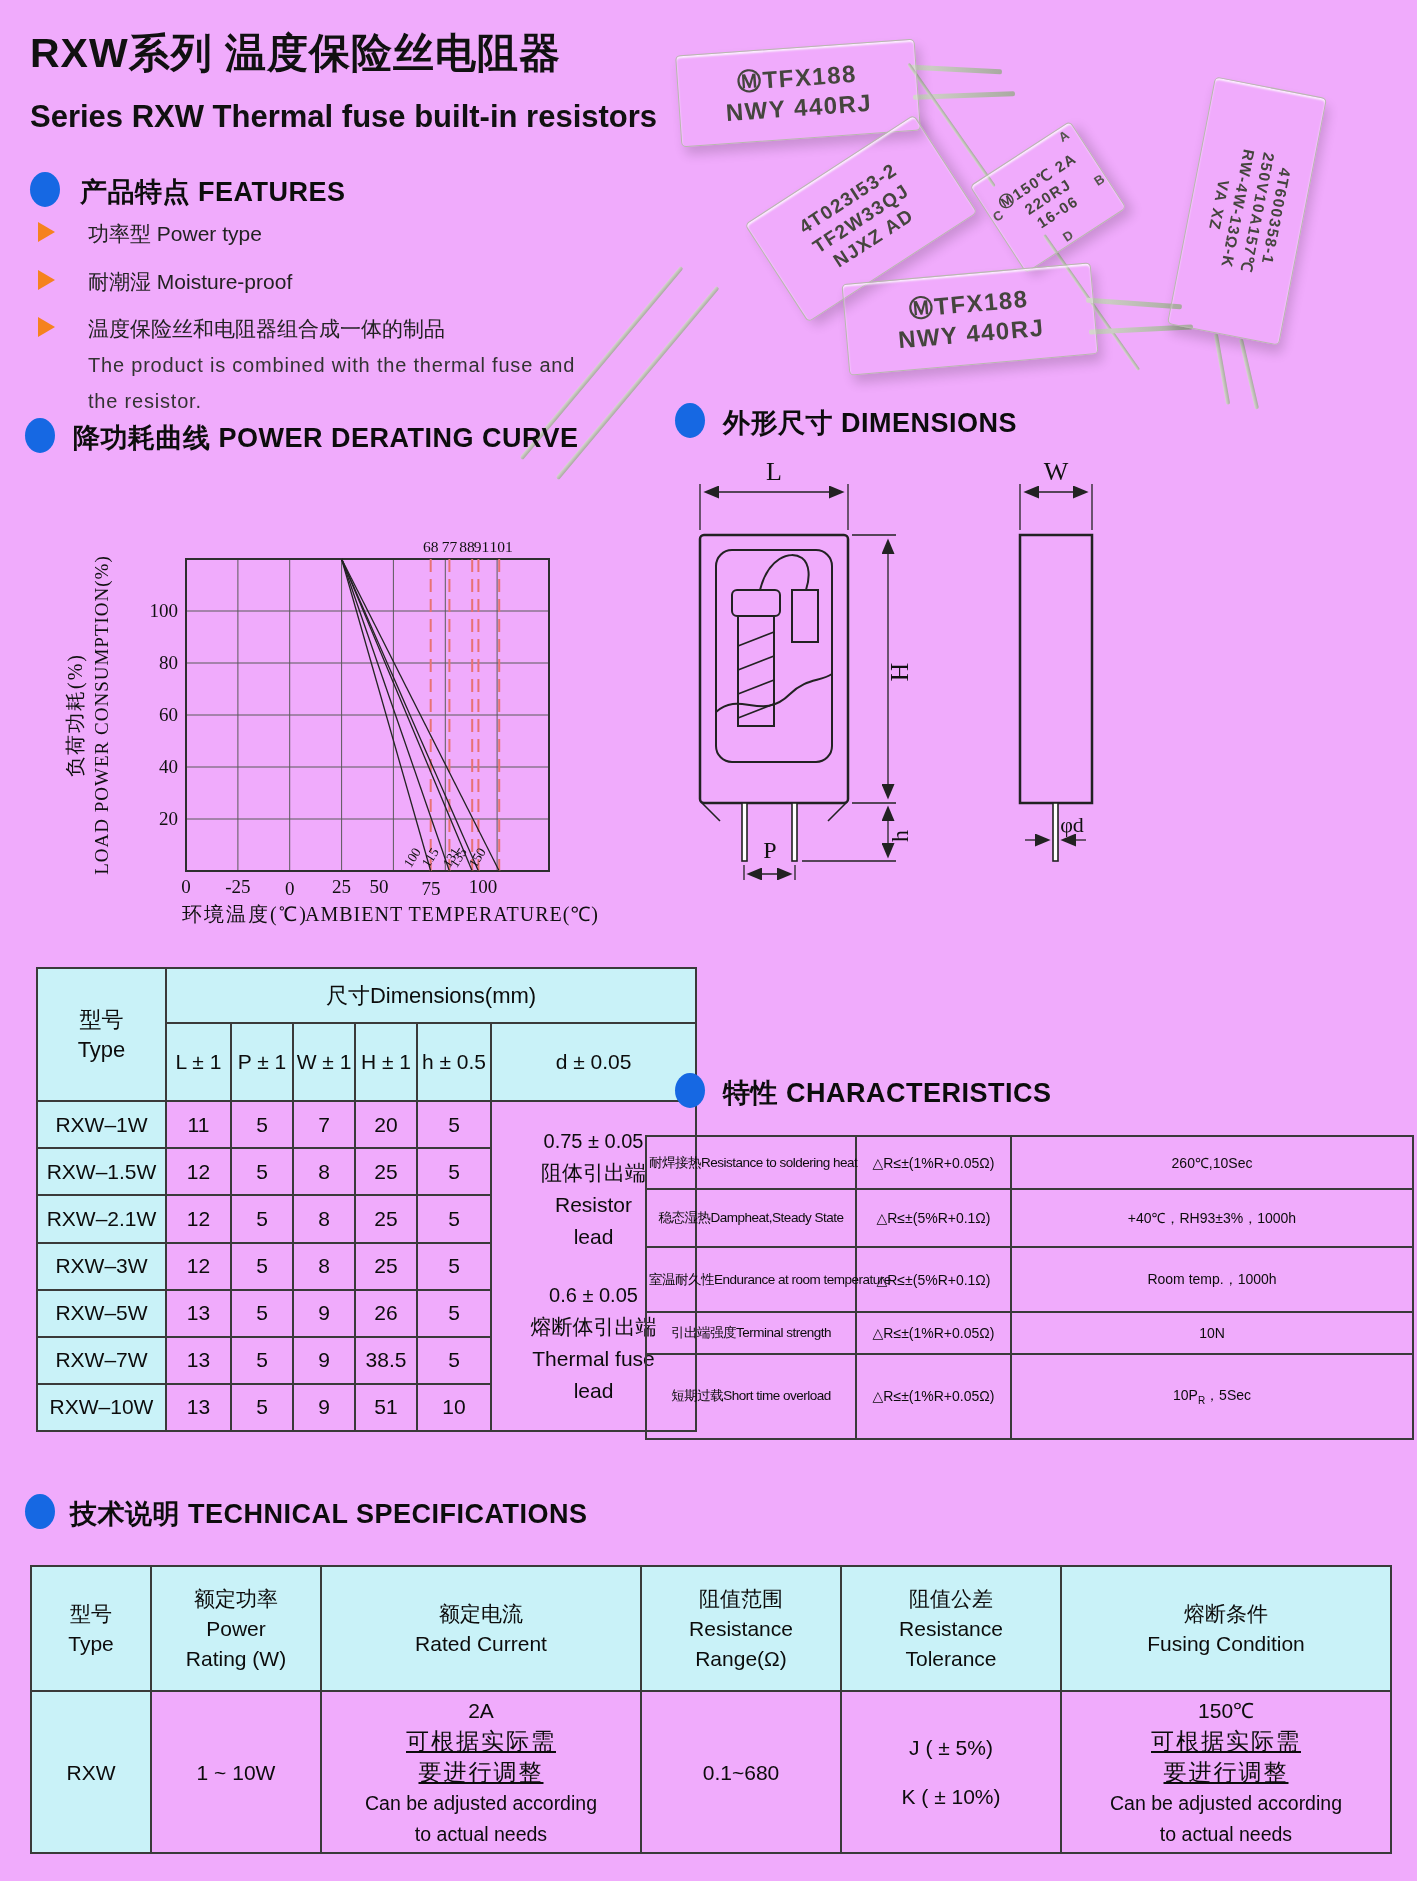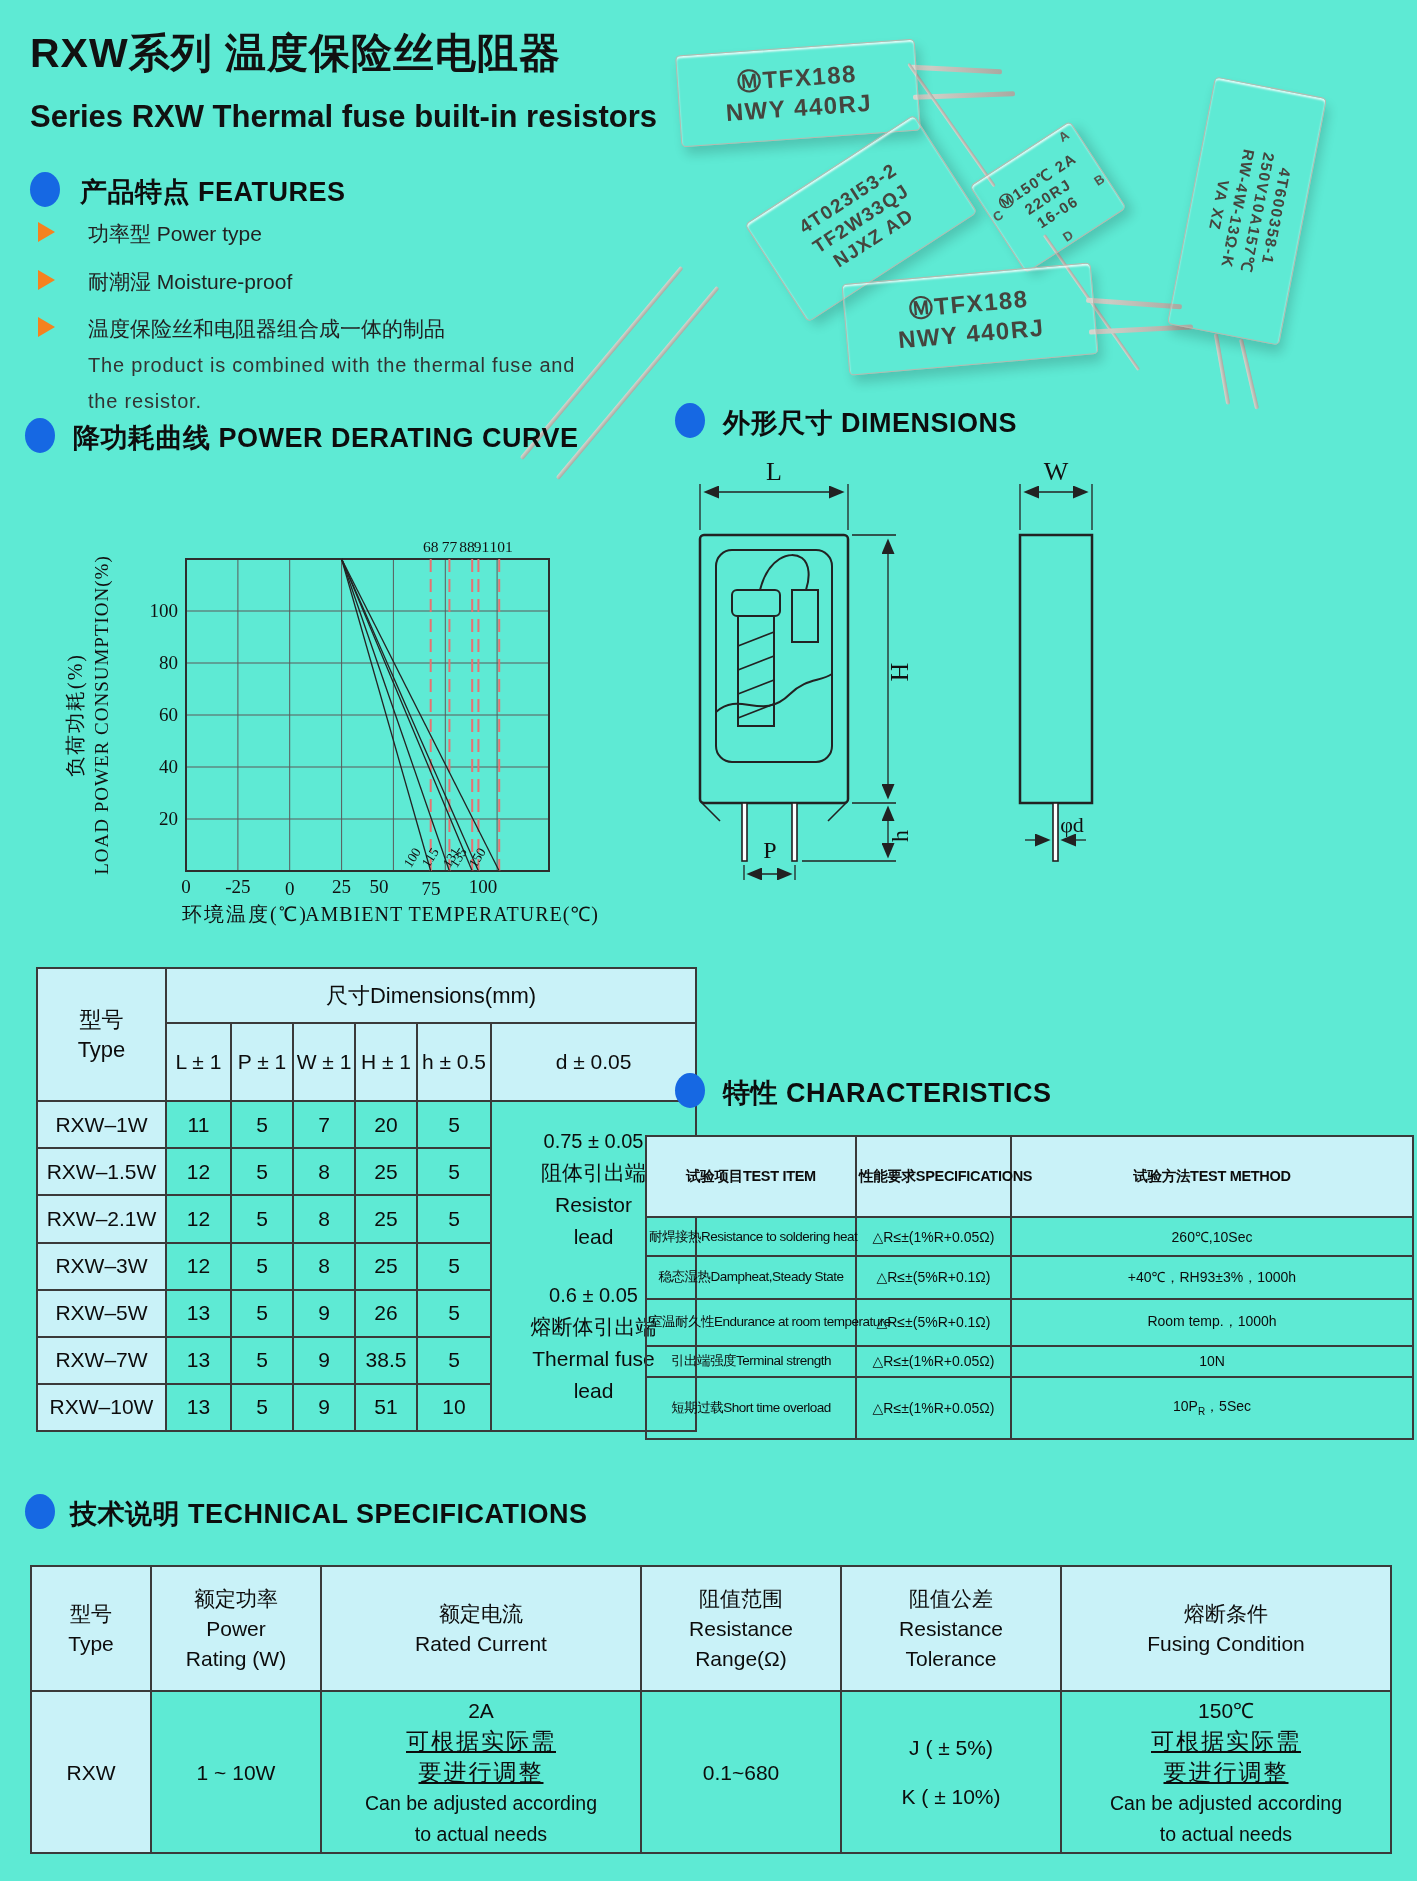--- a/index.html
+++ b/index.html
@@ -1,16 +1,16 @@
 <!DOCTYPE html>
 <html><head>
 <meta charset="utf-8">
 <style>
   html,body{margin:0;padding:0;background:#ffffff;}
-  .page{position:relative;width:1417px;height:1881px;background:#5eead4;
+  .page{position:relative;width:1417px;height:1881px;background:#f0abfc;
         font-family:"Liberation Sans",sans-serif;color:#111;overflow:hidden;}
   .abs{position:absolute;}
   
   .h-dot{position:absolute;width:30px;height:35px;border-radius:50%;background:#1668e3;}
   .heading{position:absolute;font-size:27px;font-weight:700;color:#0d0d0d;letter-spacing:.5px;white-space:nowrap;}
   .title{position:absolute;left:30px;top:26px;font-size:41px;font-weight:900;letter-spacing:1px;white-space:nowrap;}
   .subtitle{position:absolute;left:30px;top:99px;font-size:31px;font-weight:800;white-space:nowrap;}
   
   .tri{position:absolute;width:0;height:0;border-left:17px solid #f5821f;
        border-top:10px solid transparent;border-bottom:10px solid transparent;}
@@ -355,25 +355,20 @@
   <span class="h-dot" style="left:675px;top:1073px;"></span>
   <div class="heading" style="left:723px;top:1075px;">特性 CHARACTERISTICS</div>
 
   <table class="ctable abs" style="left:645px;top:1135px;width:767px;height:305px;">
     <colgroup>
         <col style="width:210px">
         <col style="width:155px">
         <col style="width:402px">
       </colgroup>
     <tbody>
-        <tr class="hrow" style="height:77px;">
-      <td class="cyan">试验项目TEST ITEM</td>
-      <td class="cyan">性能要求SPECIFICATIONS</td>
-      <td class="cyan">试验方法TEST METHOD</td>
-    </tr>
     <tr style="height:37px;">
       <td class="itemcol">耐焊接热Resistance to soldering heat</td>
       <td>△R≤±(1%R+0.05Ω)</td>
       <td>260℃,10Sec</td>
     </tr>
     <tr style="height:40px;">
       <td class="itemcol">稳态湿热Dampheat,Steady State</td>
       <td>△R≤±(5%R+0.1Ω)</td>
       <td>+40℃，RH93±3%，1000h</td>
     </tr>

